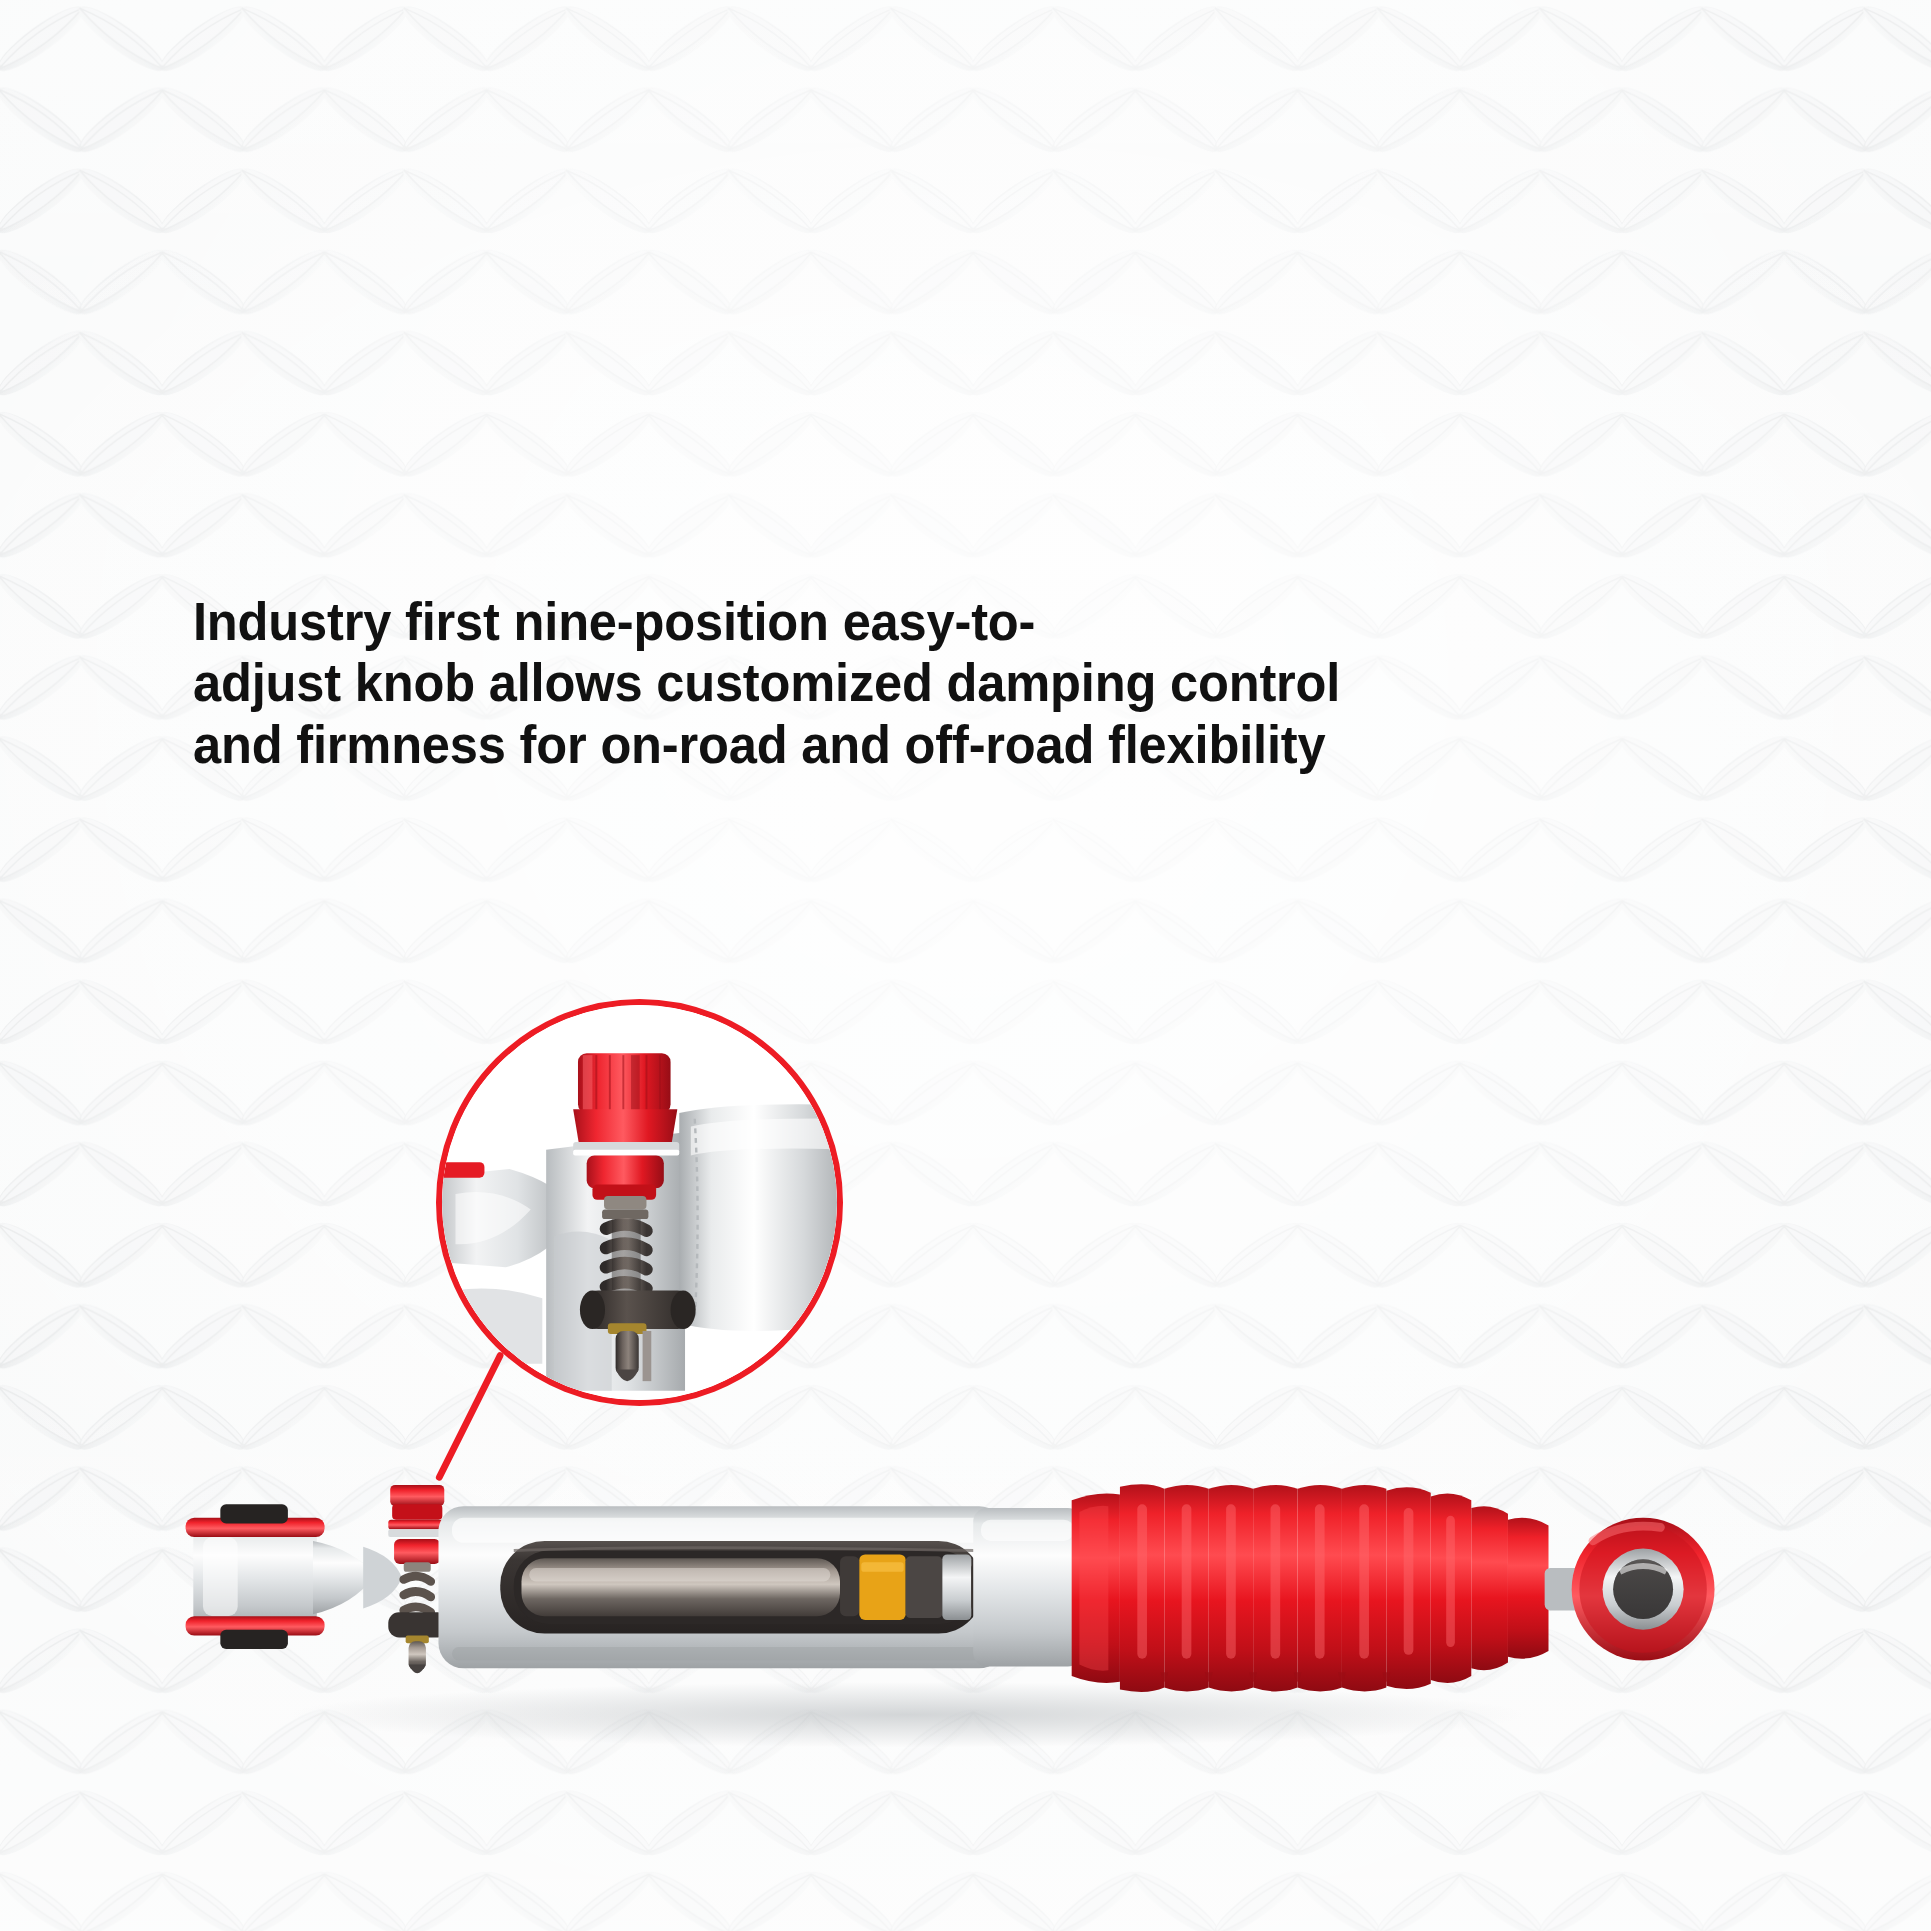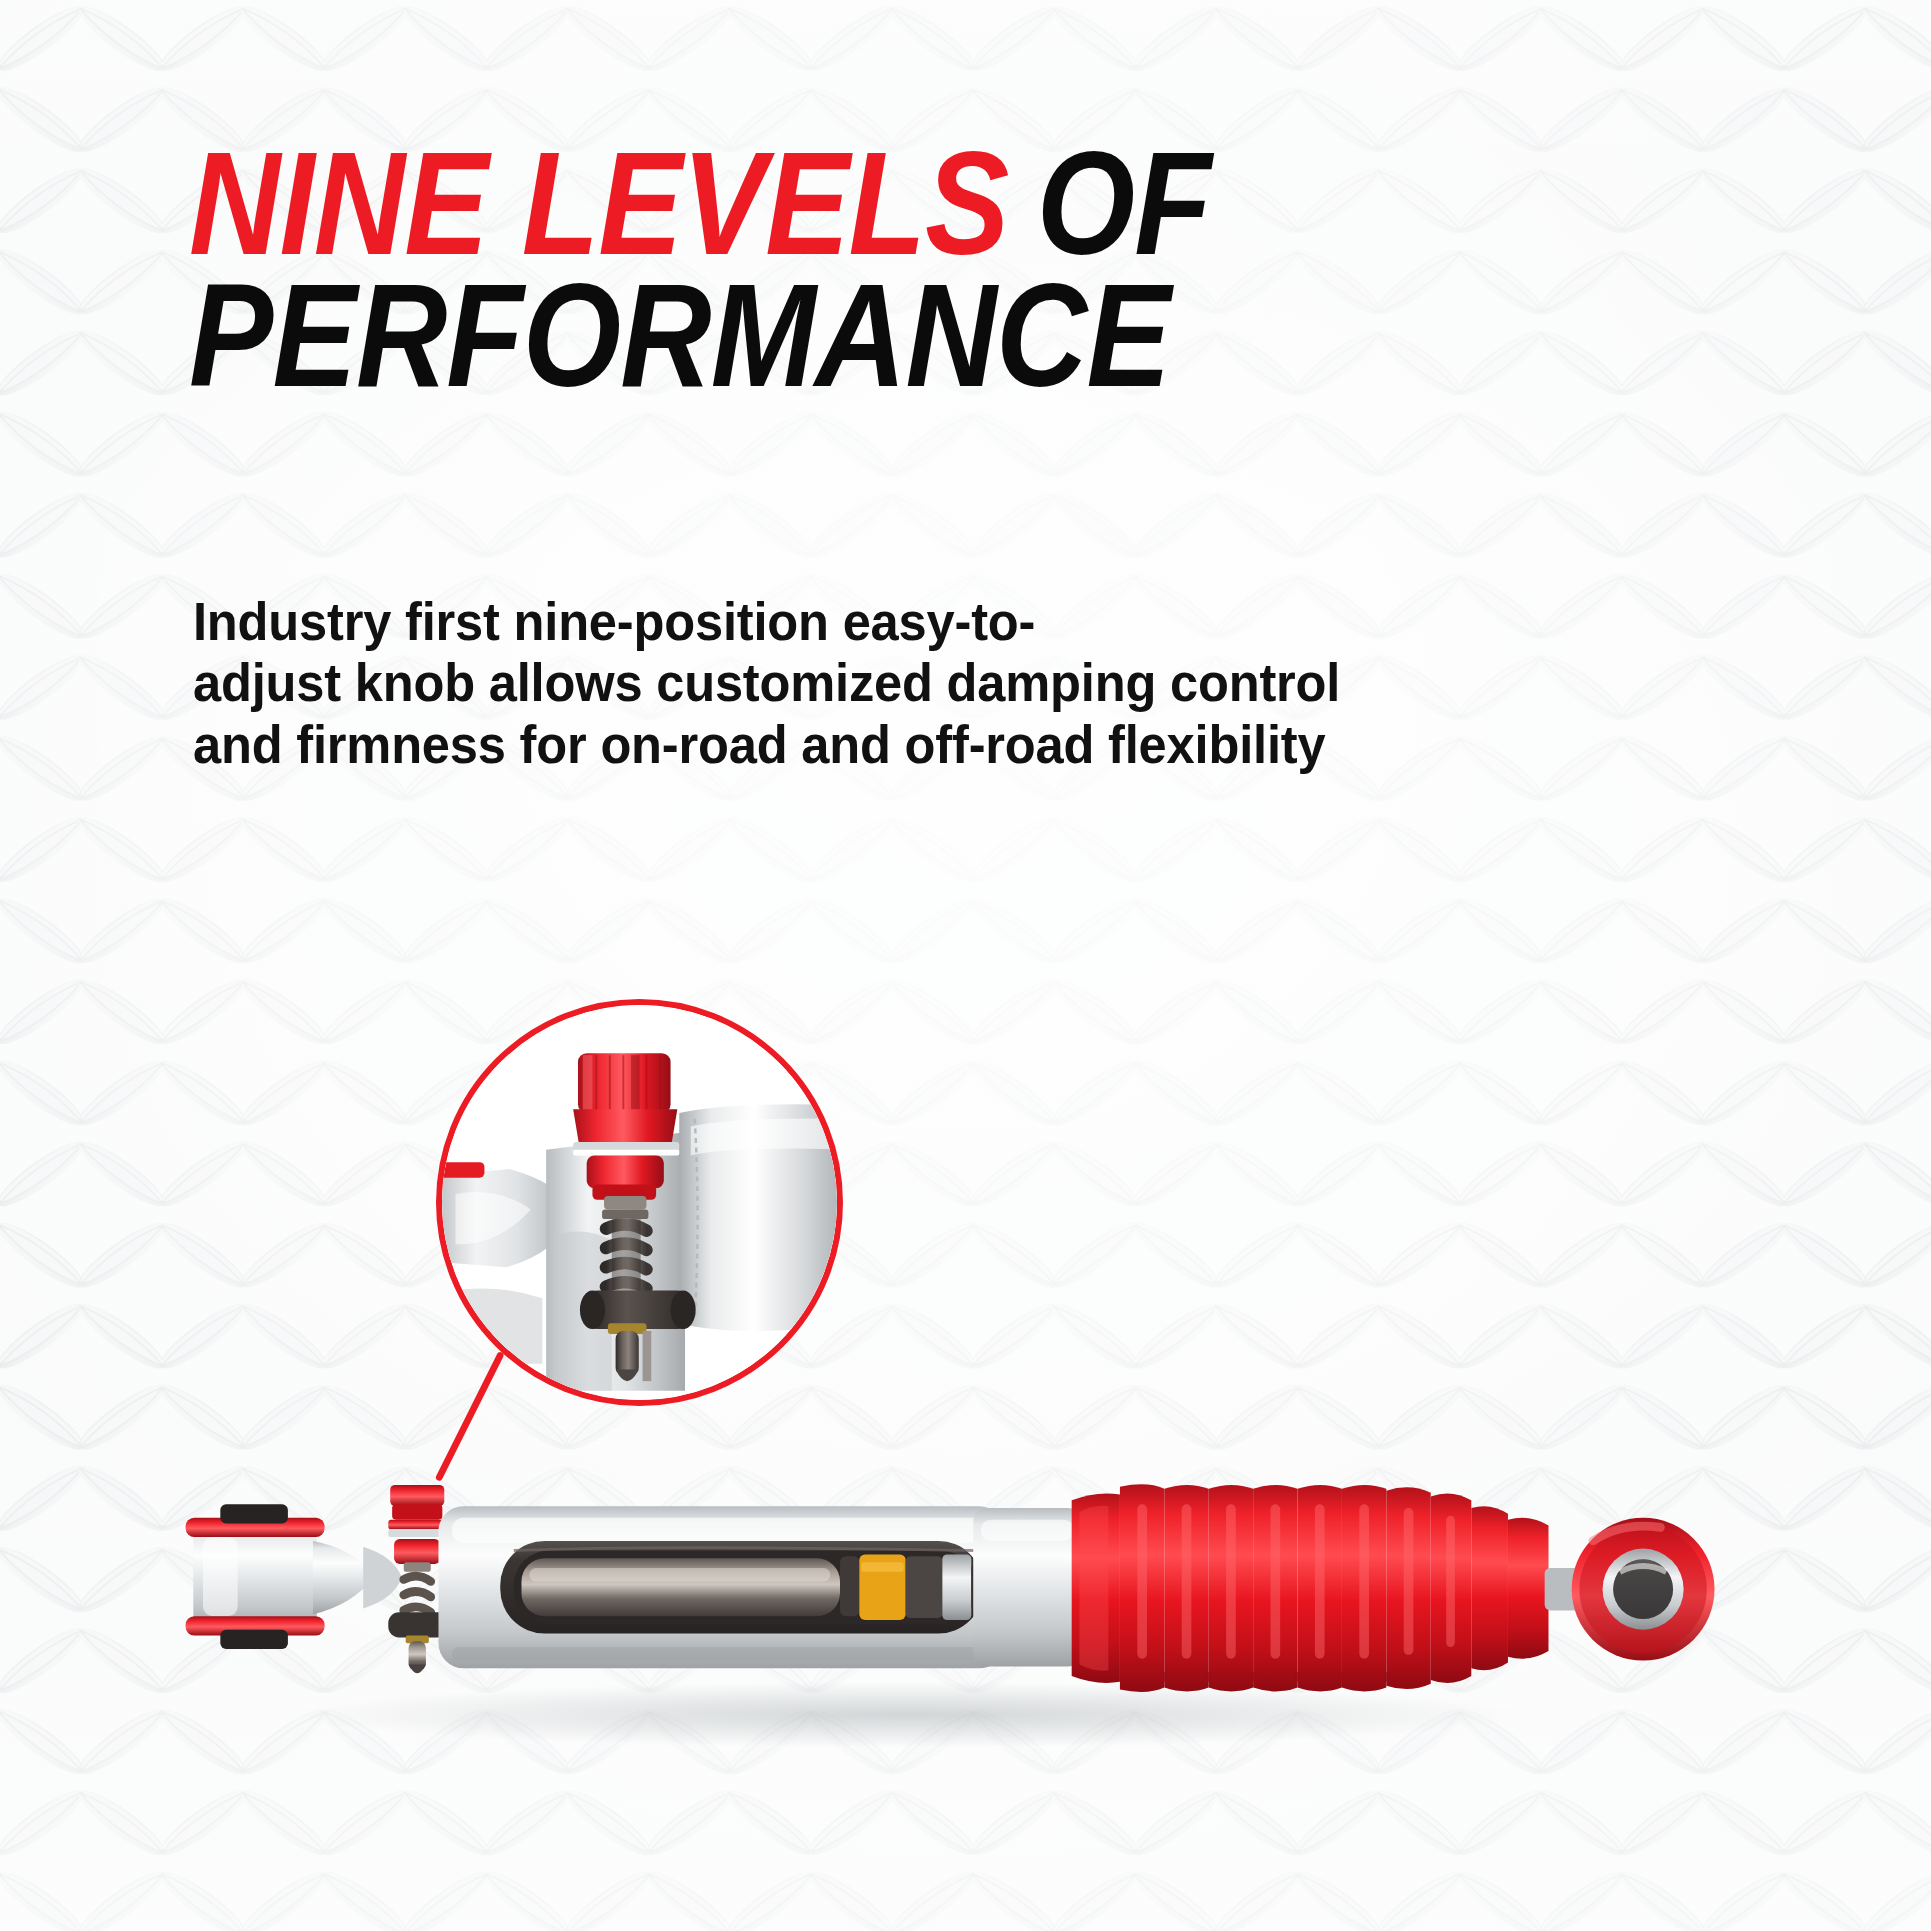--- a/index.html
+++ b/index.html
@@ -129,27 +129,20 @@
         </radialGradient>
       </defs>
 
       <rect width="2000" height="2000" fill="#f8f9f9"></rect>
       <rect width="2000" height="2000" fill="url(#dplate)"></rect>
       <rect width="2000" height="2000" fill="url(#plateLight)"></rect>
     </svg>
   </div>
   <div id="bg-vignette"></div>
 
-  <div id="headline" class="nosel">
-    <div id="hl-row1" class="hl-line">
-      <span class="hl-red seg-red">NINE LEVELS</span>
-      <span class="hl-blk">OF</span>
-    </div>
-    <div class="hl-line hl-blk">PERFORMANCE</div>
-  </div>
 
   <div id="subcopy" class="nosel">
     <span class="ln">Industry first nine-position easy-to-</span>
     <span class="ln">adjust knob allows customized damping control</span>
     <span class="ln">and firmness for on-road and off-road flexibility</span>
   </div>
 
   <svg id="leader" viewBox="0 0 2000 2000" xmlns="http://www.w3.org/2000/svg">
     <line x1="518" y1="1404" x2="455" y2="1530" stroke="#ED1C24" stroke-width="7" stroke-linecap="round"></line>
   </svg>

